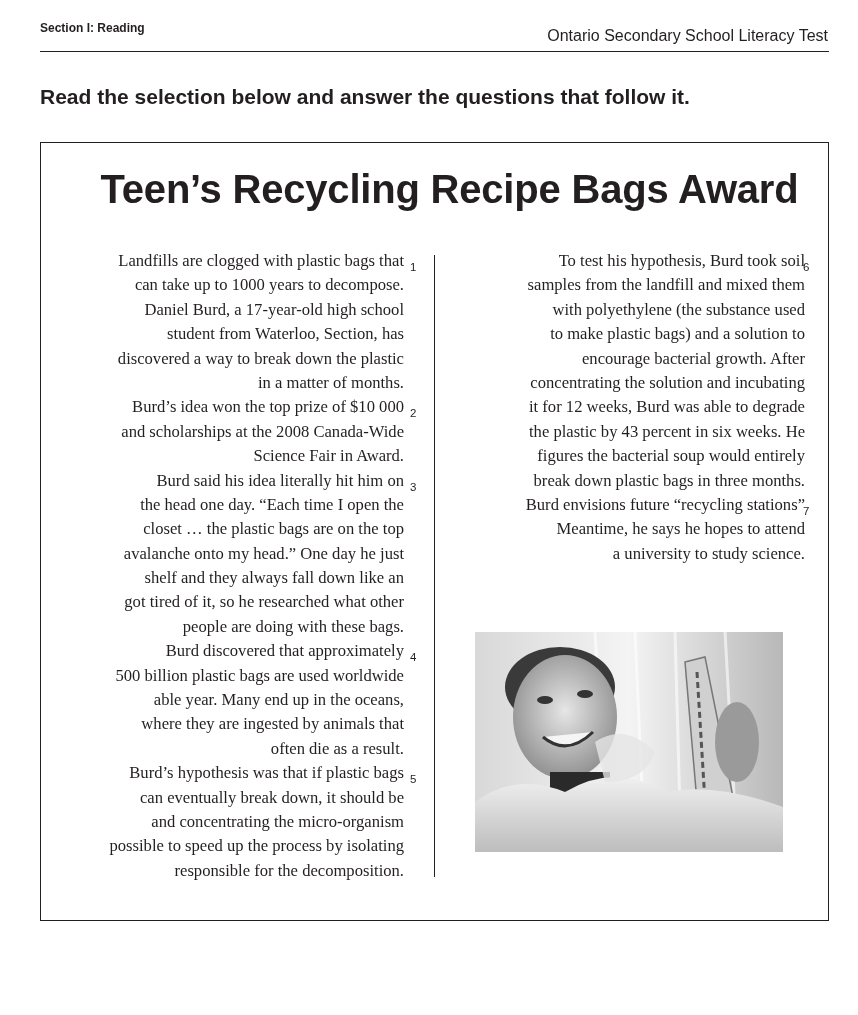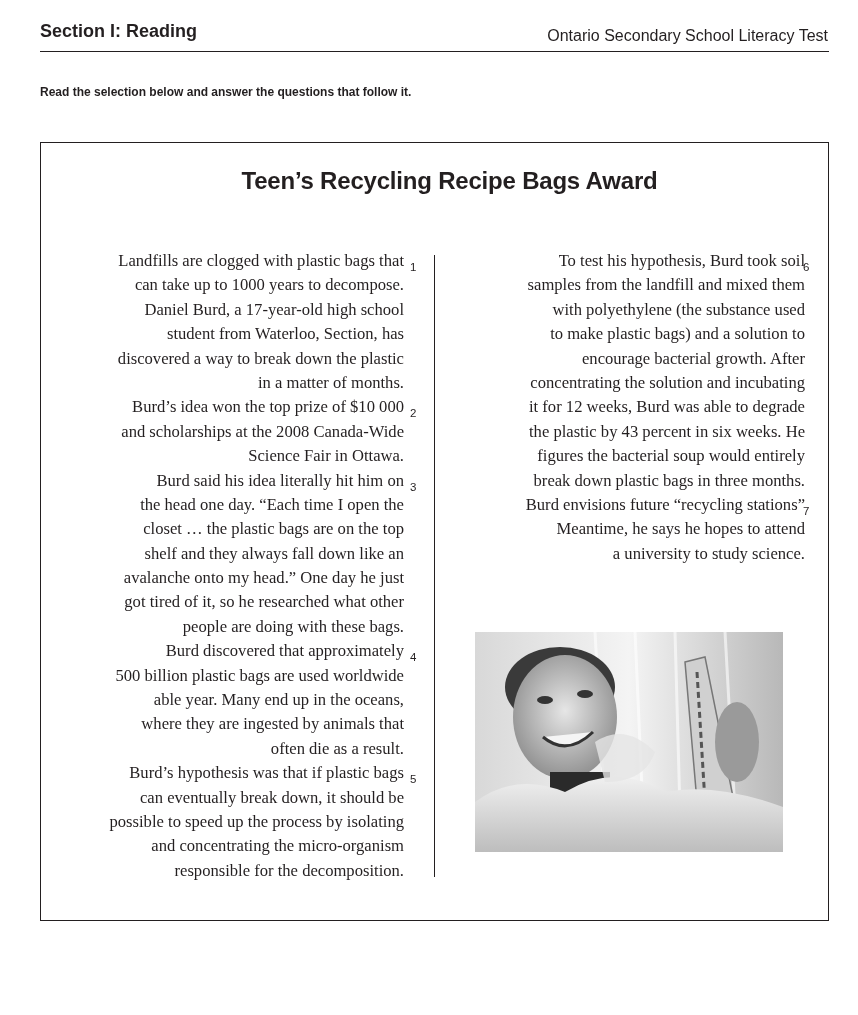--- a/index.html
+++ b/index.html
@@ -1,22 +1,22 @@
 <!DOCTYPE html>
 <html><head>
 <meta charset="utf-8">
 <style>
   html, body { margin:0; padding:0; background:#ffffff; }
   body { width:858px; height:1015px; position:relative; overflow:hidden; color:#231f20; }
-  .hdr-left { position:absolute; left:40px; top:21px; font-family:"Liberation Sans", sans-serif; font-weight:bold; font-size:18px; }
+  .hdr-left { position:absolute; left:40px; top:21px; font-family:"Liberation Sans", sans-serif; font-weight:bold; font-size:12px; }
   .hdr-right { position:absolute; right:30px; top:27px; font-family:"Liberation Sans", sans-serif; font-size:16px; }
   .hdr-rule { position:absolute; left:40px; top:51px; width:789px; height:1px; background:#231f20; }
-  .instr { position:absolute; left:40px; top:85px; font-family:"Liberation Sans", sans-serif; font-weight:bold; font-size:12px; }
+  .instr { position:absolute; left:40px; top:85px; font-family:"Liberation Sans", sans-serif; font-weight:bold; font-size:21px; }
   .box { position:absolute; left:40px; top:142px; width:787px; height:777px; border:1px solid #231f20; }
-  .title { position:absolute; left:0; right:0; top:24px; text-align:center; font-family:"Liberation Sans", sans-serif; font-weight:bold; font-size:24px; letter-spacing:-0.2px; padding-left:30px; }
+  .title { position:absolute; left:0; right:0; top:24px; text-align:center; font-family:"Liberation Sans", sans-serif; font-weight:bold; font-size:40px; letter-spacing:-0.2px; padding-left:30px; }
   .col { position:absolute; font-family:"Liberation Serif", serif; font-size:16.6px; line-height:24.4px;text-align:right; }
   .col-left { left:23px; top:106px; width:340px; }
   .col-right { left:424px; top:106px; width:340px; }
   .line { white-space:nowrap; height:24.4px; }
   .ind { padding-left:20px; }
   .pn { position:absolute; font-family:"Liberation Sans", sans-serif; font-size:11.5px; }
   .divider { position:absolute; left:393px; top:112px; width:1px; height:622px; background:#231f20; }
   .photo { position:absolute; left:434px; top:489px; width:308px; height:220px; overflow:hidden; background:#e8e8e8; }
 </style>
 </head>
@@ -32,40 +32,40 @@
   <div class="col col-left">
       <div class="line">Landfills are clogged with plastic bags that</div>
       <div class="line">can take up to 1000 years to decompose.</div>
       <div class="line">Daniel Burd, a 17-year-old high school</div>
       <div class="line">student from Waterloo, Section, has</div>
       <div class="line">discovered a way to break down the plastic</div>
       <div class="line">in a matter of months.</div>
       <div class="pn" style="left: 346px; top: 6px;">1</div>
       <div class="line ind">Burd’s idea won the top prize of $10 000</div>
       <div class="line">and scholarships at the 2008 Canada-Wide</div>
-      <div class="line">Science Fair in Ottawa.</div>
+      <div class="line">Science Fair in Award.</div>
       <div class="pn" style="left: 346px; top: 152.4px;">2</div>
       <div class="line ind">Burd said his idea literally hit him on</div>
       <div class="line">the head one day. “Each time I open the</div>
       <div class="line">closet … the plastic bags are on the top</div>
+      <div class="line">avalanche onto my head.” One day he just</div>
       <div class="line">shelf and they always fall down like an</div>
-      <div class="line">avalanche onto my head.” One day he just</div>
       <div class="line">got tired of it, so he researched what other</div>
       <div class="line">people are doing with these bags.</div>
       <div class="pn" style="left: 346px; top: 225.6px;">3</div>
       <div class="line ind">Burd discovered that approximately</div>
       <div class="line">500 billion plastic bags are used worldwide</div>
       <div class="line">able year. Many end up in the oceans,</div>
       <div class="line">where they are ingested by animals that</div>
       <div class="line">often die as a result.</div>
       <div class="pn" style="left: 346px; top: 396.4px;">4</div>
       <div class="line ind">Burd’s hypothesis was that if plastic bags</div>
       <div class="line">can eventually break down, it should be</div>
+      <div class="line">and concentrating the micro-organism</div>
       <div class="line">possible to speed up the process by isolating</div>
-      <div class="line">and concentrating the micro-organism</div>
       <div class="line">responsible for the decomposition.</div>
       <div class="pn" style="left: 346px; top: 518.4px;">5</div>
     </div>
   <div class="divider"></div>
   <div class="col col-right">
       <div class="line ind">To test his hypothesis, Burd took soil</div>
       <div class="line">samples from the landfill and mixed them</div>
       <div class="line">with polyethylene (the substance used</div>
       <div class="line">to make plastic bags) and a solution to</div>
       <div class="line">encourage bacterial growth. After</div>

